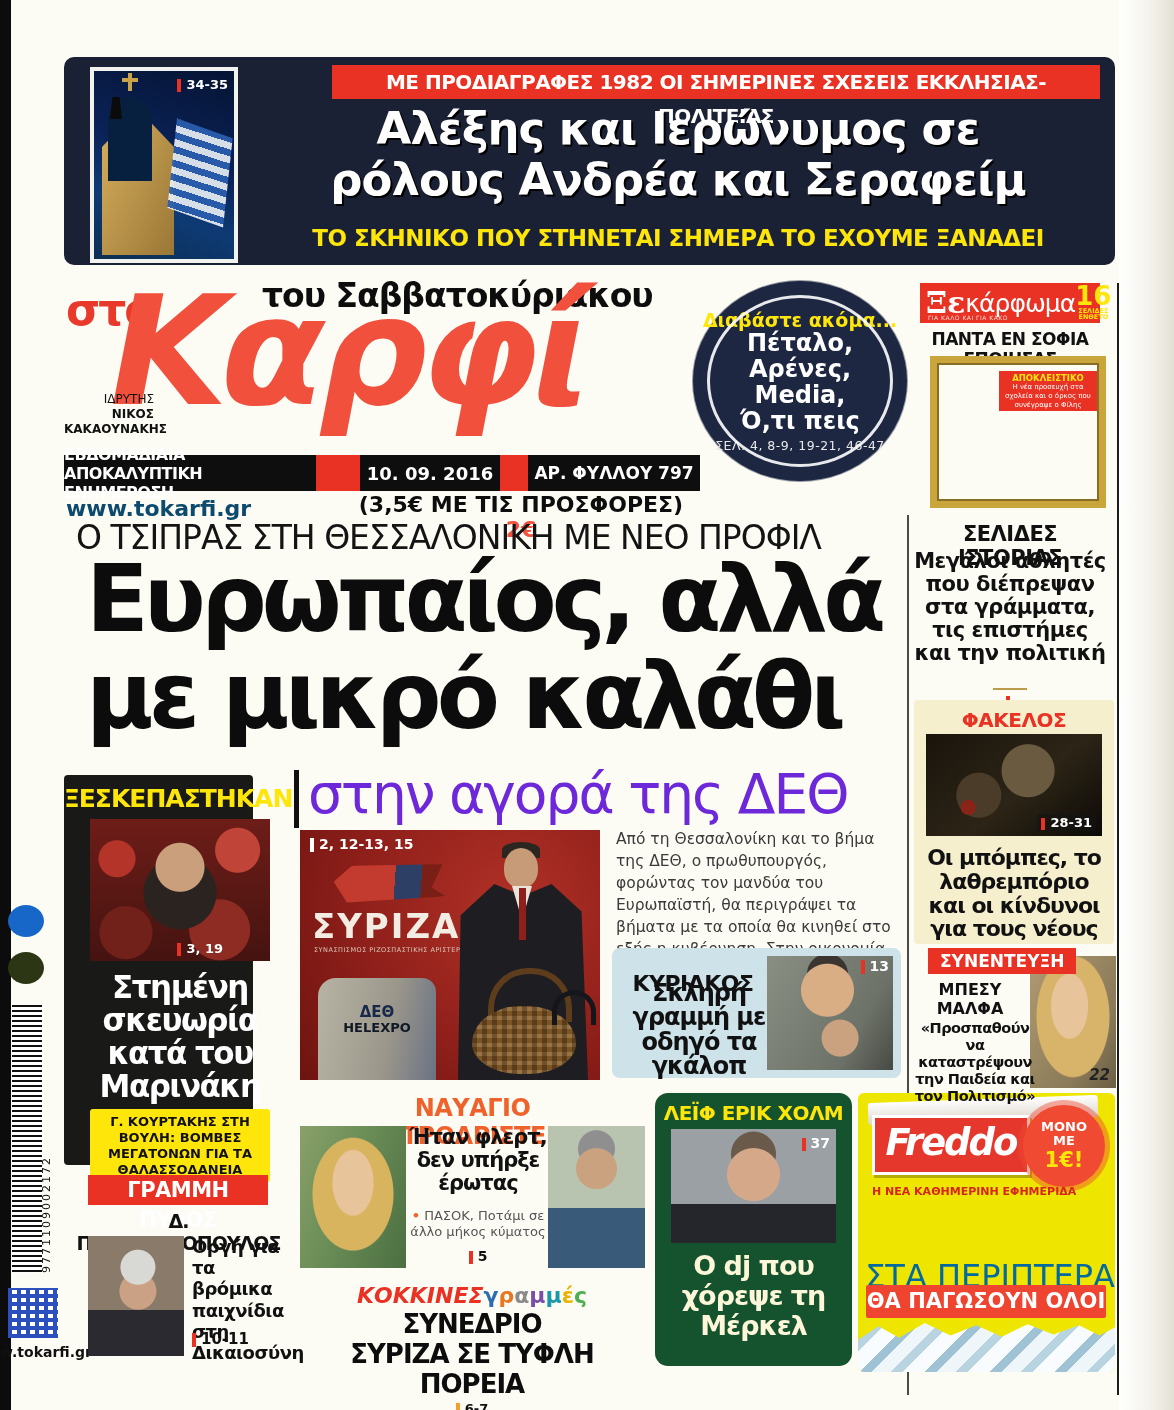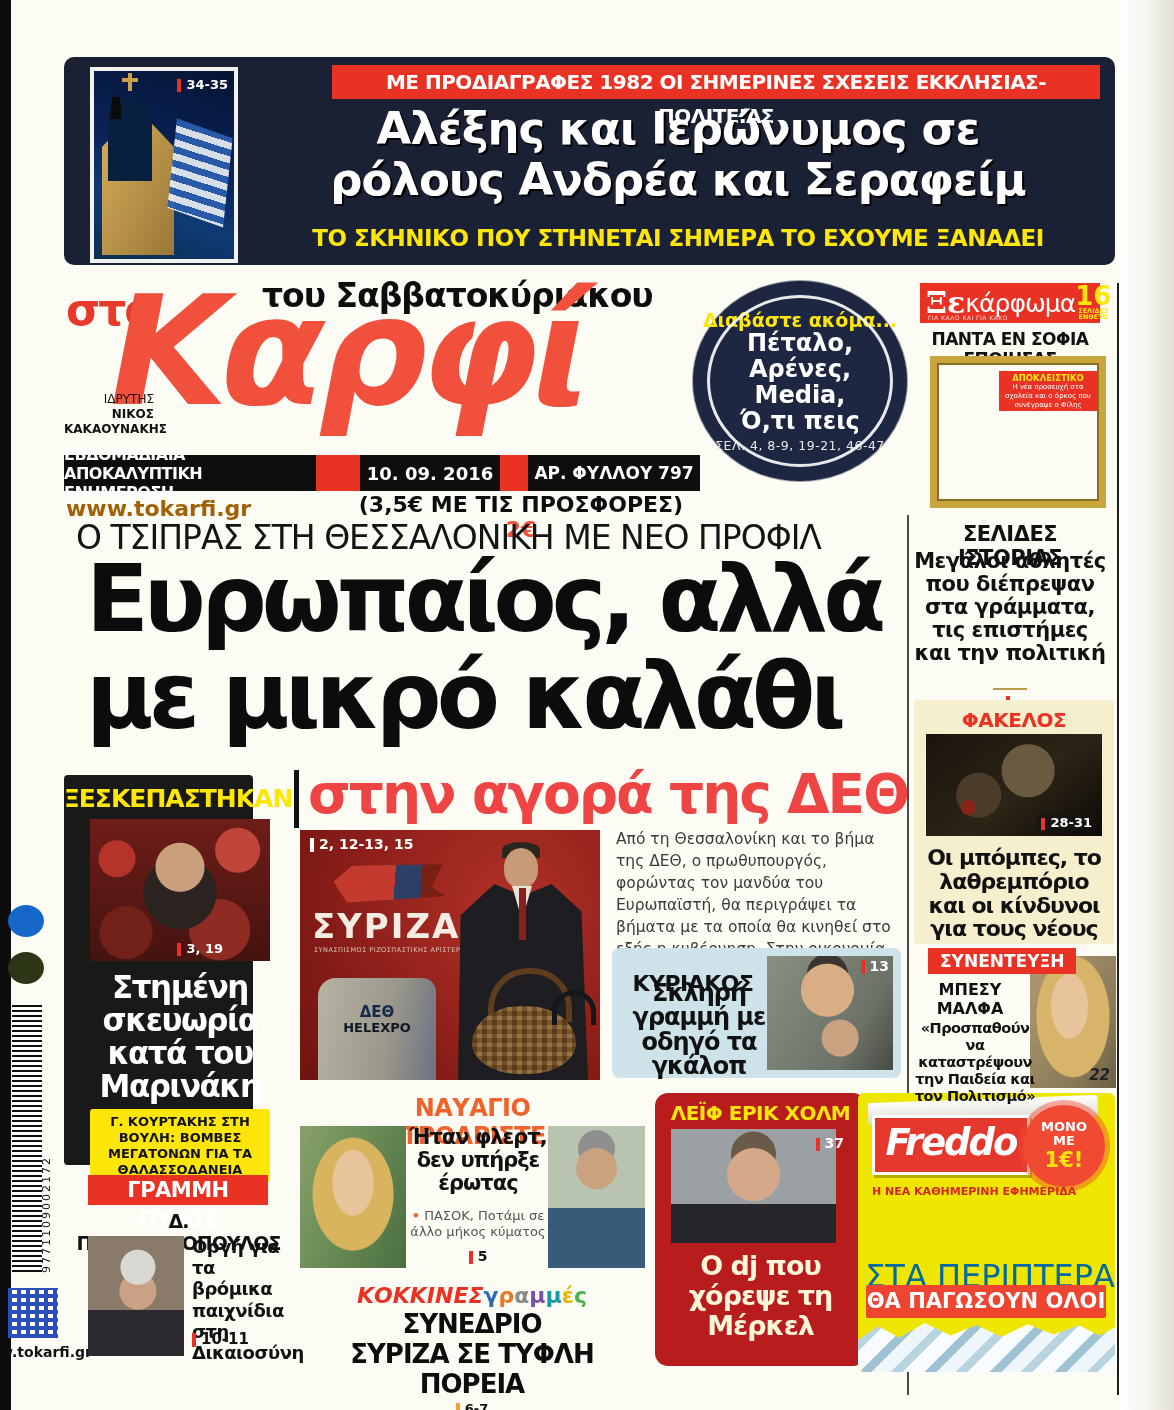--- a/index.html
+++ b/index.html
@@ -46,21 +46,21 @@
   .m-edition{left:262px;top:276px;font-size:33px;font-weight:bold;color:#0d0d0d;letter-spacing:-1px;}
   .m-logo{left:110px;top:268px;font-size:152px;font-weight:bold;font-style:italic;color:#f1503c;
       letter-spacing:-7px;line-height:1.1;}
   .m-founder{left:64px;top:392px;width:90px;text-align:right;font-size:12px;line-height:1.25;color:#111;}
   .m-bar{left:64px;top:455px;width:636px;height:36px;background:#0e0e0e;display:flex;align-items:center;color:#fff;font-weight:bold;}
   .m-bar-left{flex:1;padding-left:0;font-size:16px;letter-spacing:-0.5px;}
   .m-bar-sep1{width:44px;height:100%;background:#e93223;}
   .m-bar-date{width:140px;text-align:center;font-size:18px;}
   .m-bar-sep2{width:28px;height:100%;background:#e93223;}
   .m-bar-issue{width:172px;text-align:center;font-size:17px;}
-  .m-web{left:66px;top:496px;color:#a16207;font-weight:bold;font-size:22px;}
+  .m-web{left:66px;top:496px;color:#0c4a6e;font-weight:bold;font-size:22px;}
   .m-price{left:340px;top:492px;width:362px;text-align:center;font-size:22px;font-weight:bold;color:#0d0d0d;}
   .m-price .eur{color:#f1503c;}
 
   
   .stamp{left:700px;top:288px;width:200px;height:186px;background:#1d2742;border-radius:50%;
       box-shadow:0 0 0 7px #1d2742,0 0 0 8px rgba(29,39,66,.45);display:flex;flex-direction:column;
       align-items:center;justify-content:center;text-align:center;}
   .stamp::before{content:"";position:absolute;inset:7px;border:3px solid rgba(255,255,255,.9);border-radius:50%;}
   .stamp-title{color:#ffe60a;font-weight:bold;font-size:19px;}
   .stamp-line{display:block;color:#fff;font-weight:bold;font-size:24px;line-height:1.08;}
@@ -87,21 +87,21 @@
 
   
   .rule-v1{left:907px;top:515px;width:2px;height:880px;background:#4a4a46;}
   .rule-v2{left:1117px;top:283px;width:2px;height:1112px;background:#1c1c1a;}
   .right-margin{left:1119px;top:0;width:55px;height:1410px;background:linear-gradient(90deg,#fff,#f3f2ea 60%,#e2e0d5);}
 
   
   .kicker{left:76px;top:518px;width:830px;font-size:33px;letter-spacing:-1px;color:#141414;}
   .lead-h1{left:86px;top:552px;width:820px;font-weight:bold;font-size:92px;letter-spacing:-5px;line-height:1.05;color:#0c0c0c;}
   .lead-h3-bar{left:294px;top:770px;width:5px;height:58px;background:#111;}
-  .lead-h3{left:308px;top:762px;width:600px;font-weight:bold;font-size:55px;letter-spacing:-2px;color:#ef4444;}
+  .lead-h3{left:308px;top:762px;width:600px;font-weight:normal;font-size:55px;letter-spacing:-2px;color:#6d28d9;}
 
   
   .exposed{left:64px;top:775px;width:189px;height:390px;background:#191917;border-radius:4px;}
   .exposed-label{position:absolute;left:0;top:9px;width:100%;text-align:center;color:#ffe60a;font-weight:bold;font-size:25px;letter-spacing:-1px;}
   .exposed-photo{position:absolute;left:26px;top:44px;width:180px;height:142px;overflow:hidden;background:
       radial-gradient(circle at 50% 34%,#caa07c 0 24px,transparent 25px),
       radial-gradient(circle at 50% 52%,#2b2320 0 36px,transparent 37px),
       radial-gradient(circle at 15% 28%,#b5342a 0 18px,transparent 19px),
       radial-gradient(circle at 82% 22%,#c04438 0 22px,transparent 23px),
       radial-gradient(circle at 72% 78%,#8e2b22 0 30px,transparent 31px),
@@ -185,21 +185,21 @@
   
   .congress{left:296px;top:1280px;width:352px;text-align:center;line-height:1.15;}
   .cg-red{color:#e93223;font-weight:bold;font-style:italic;font-size:22px;}
   .cg-l{font-size:22px;font-weight:bold;}
   .c0{color:#2a6db5}.c1{color:#e87722}.c2{color:#8a8a8a}.c3{color:#7b4fa6}.c4{color:#1a9aa8}.c5{color:#e8b400}.c6{color:#4caf50}
   .cg-black{font-weight:bold;font-size:26px;letter-spacing:-1px;color:#0d0d0d;}
   .cg-pages{font-weight:bold;font-size:13px;margin-top:2px;}
   .cg-pages .redbar{height:12px;background:#f0a030;}
 
   
-  .dj{left:655px;top:1093px;width:197px;height:273px;background:#b91c1c;border-radius:13px;padding-left:14px;}
+  .dj{left:655px;top:1093px;width:197px;height:273px;background:#14532d;border-radius:13px;}
   .dj-label{position:absolute;left:0;top:8px;width:100%;text-align:center;color:#ffe60a;font-weight:bold;font-size:20px;letter-spacing:-0.5px;}
   .dj-photo{position:absolute;left:16px;top:36px;width:165px;height:114px;overflow:hidden;background:
       radial-gradient(circle at 50% 40%,#d4a888 0 26px,transparent 27px),
       radial-gradient(circle at 50% 22%,#6a5a4a 0 22px,transparent 23px),
       linear-gradient(#9aa0a4 0 66%,#24262c 66%);}
   .dj-pages{position:absolute;right:22px;top:42px;color:#fff;font-weight:bold;font-size:14px;}
   .dj-pages .redbar{height:13px;}
   .dj-headline{position:absolute;left:0;top:158px;width:100%;text-align:center;color:#fdf6d8;font-weight:bold;
       font-size:27px;line-height:1.12;letter-spacing:-1px;}
 

